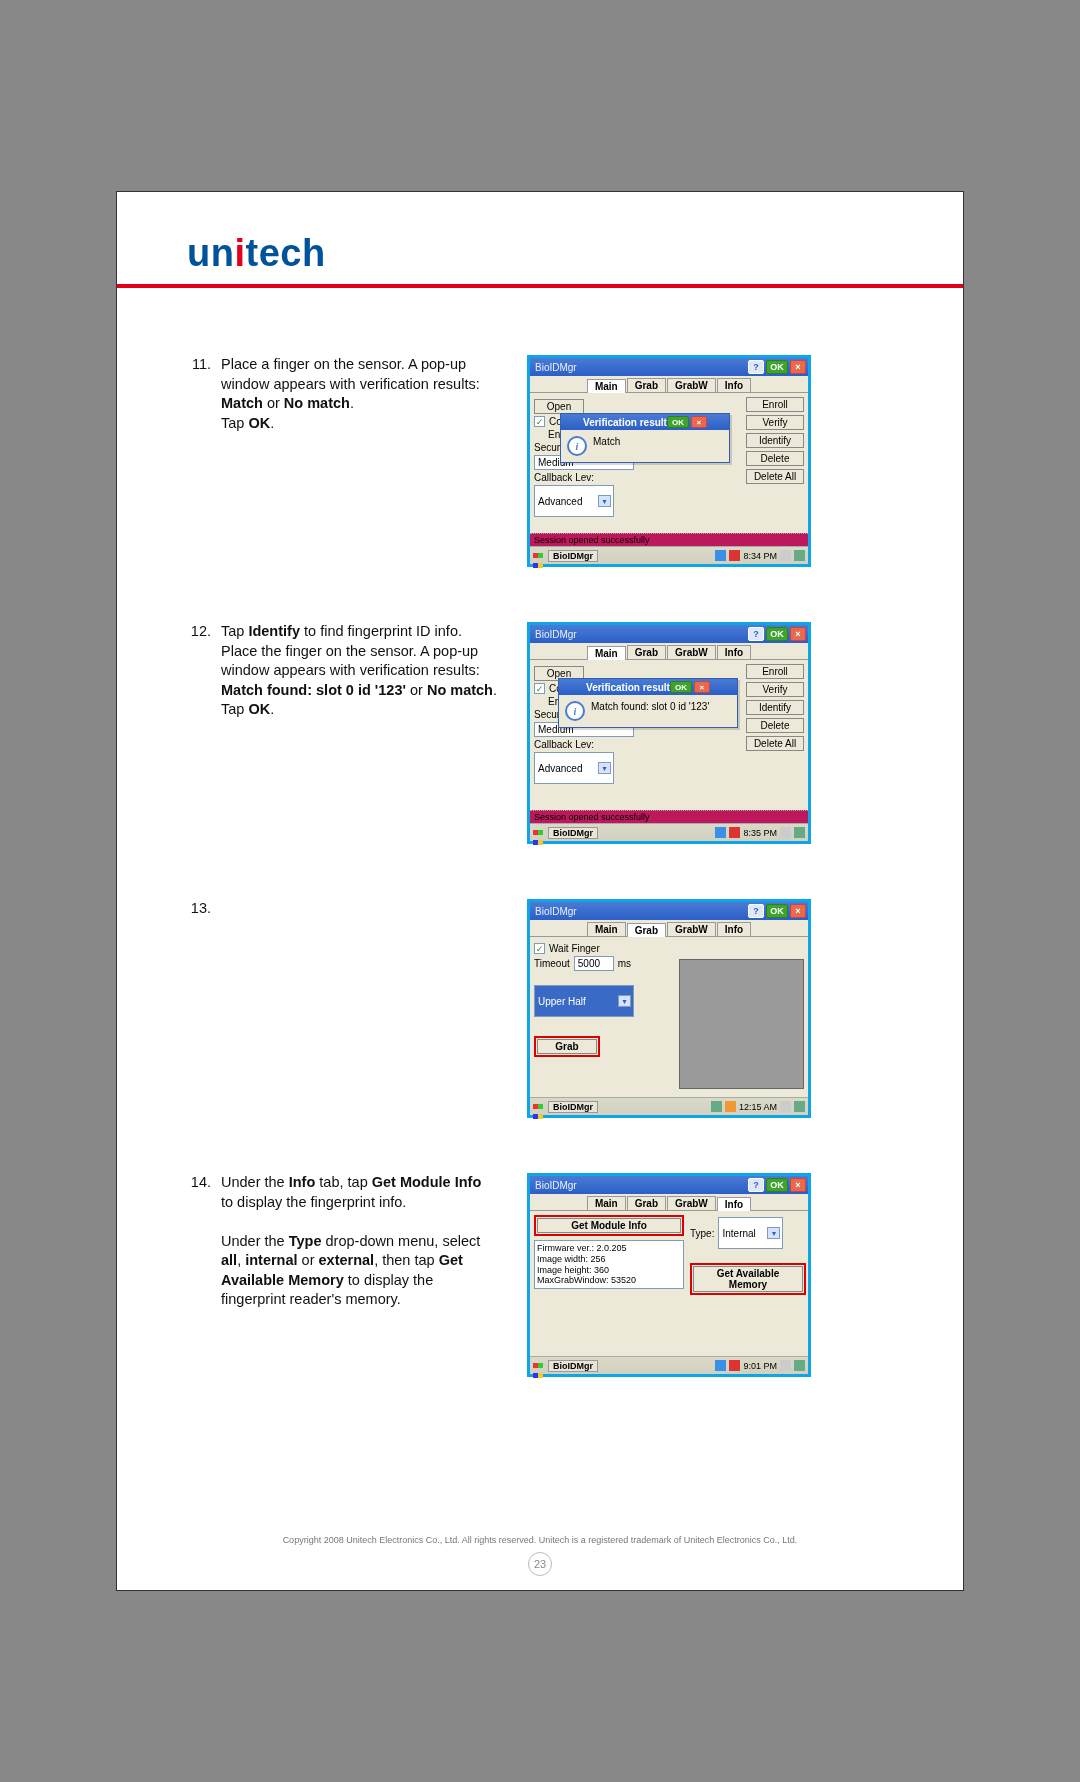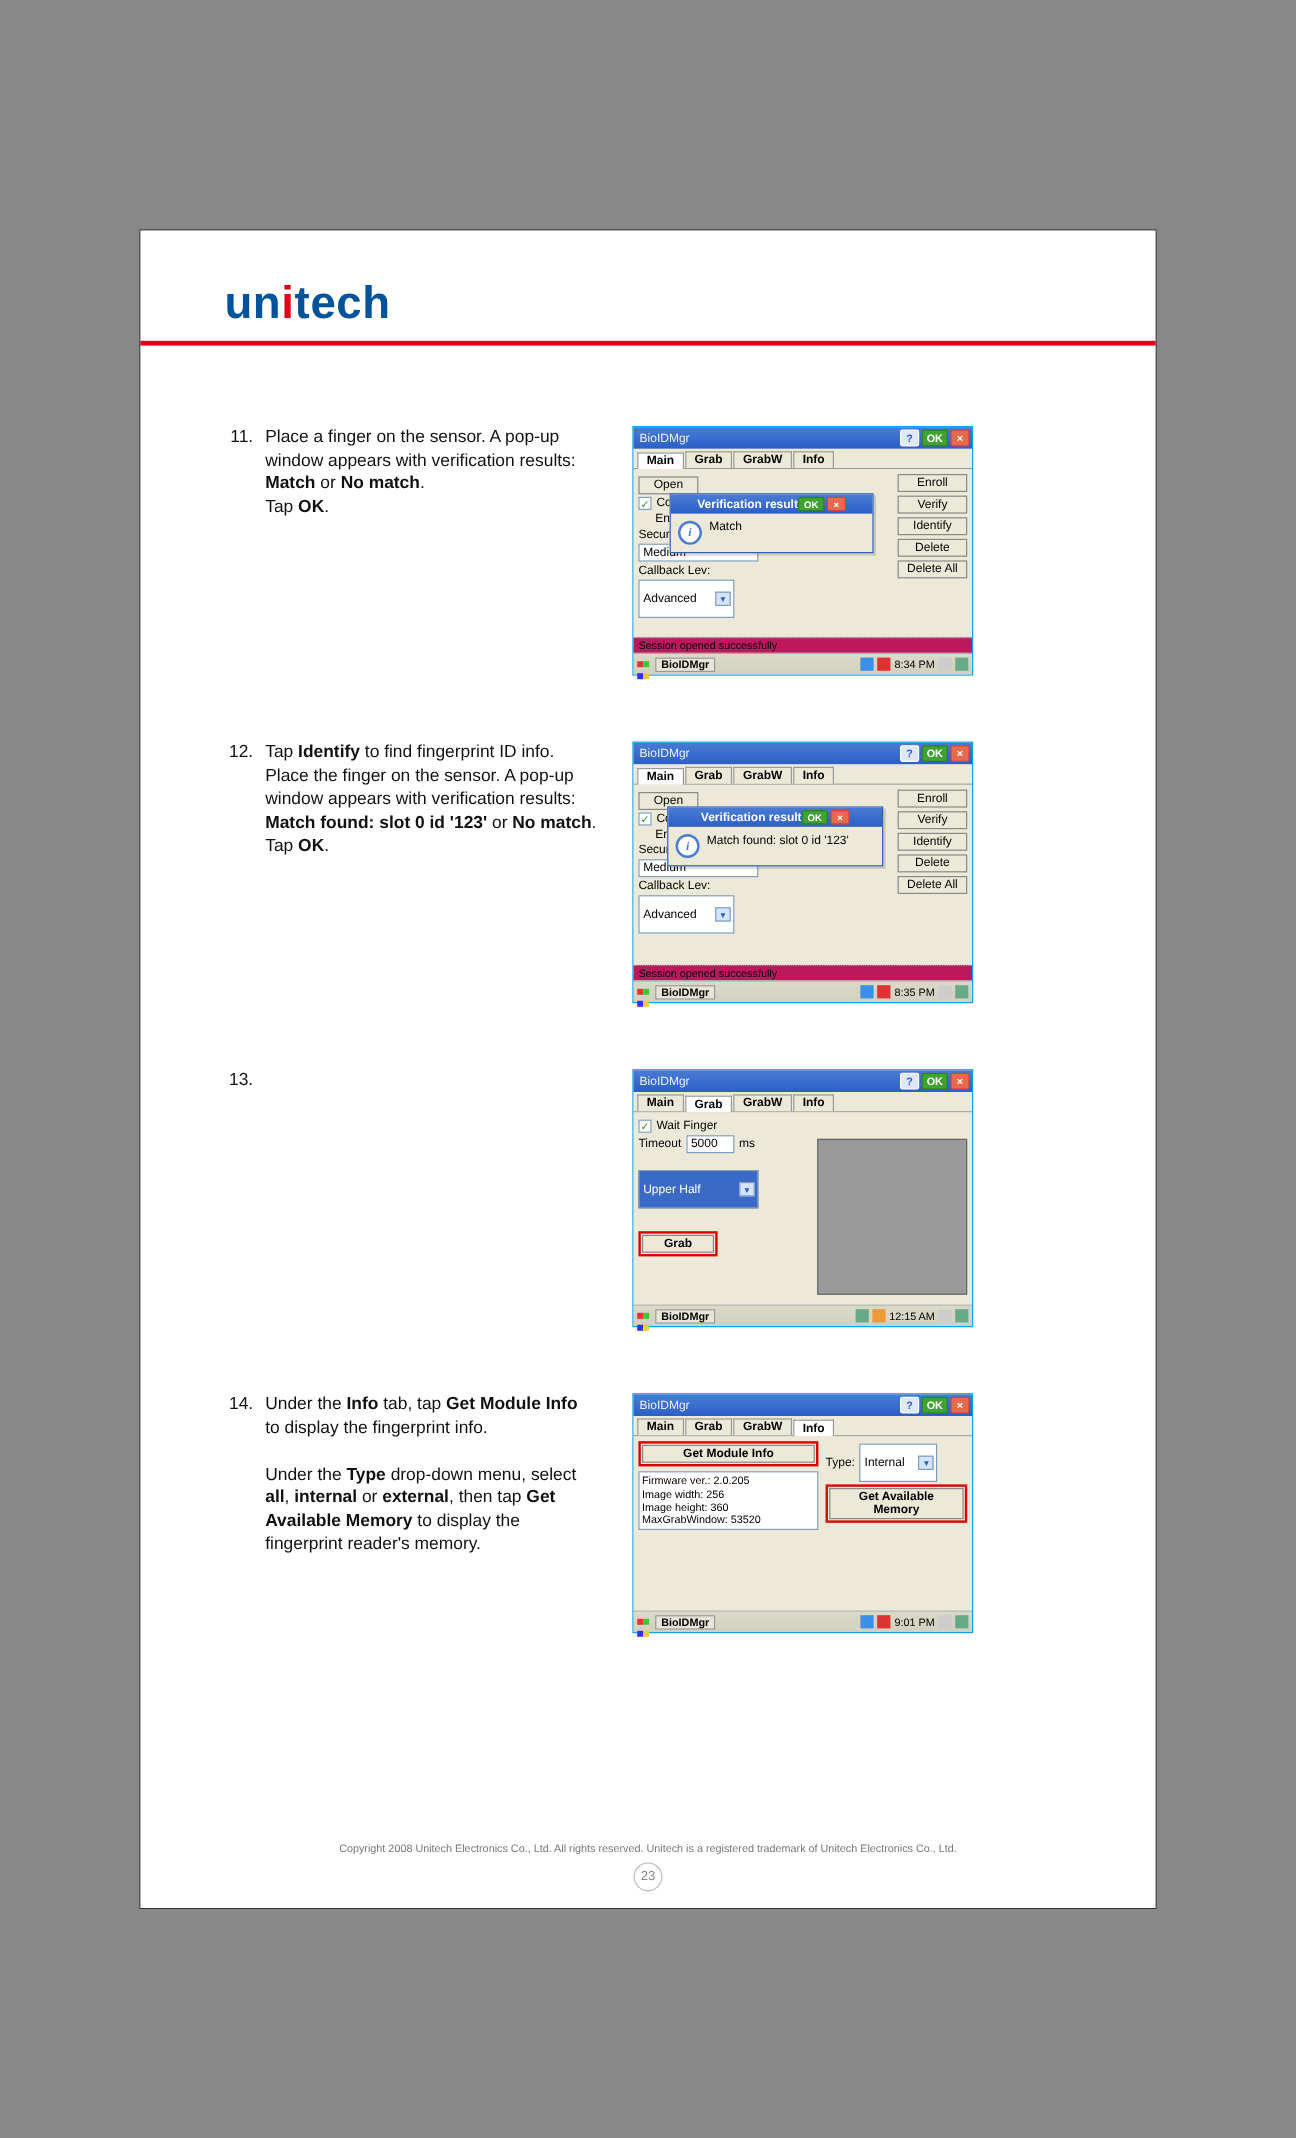--- a/index.html
+++ b/index.html
@@ -50,21 +50,21 @@
     font-size: 14.5px;
     color: #111;
     line-height: 1.35;
     display: flex;
     gap: 10px;
   }
   .stepnum { min-width: 24px; text-align: right; }
   .steptxt strong { font-weight: bold; }
   .shot {
     width: 284px;
-    border: 1px solid #0ea5e9;
+    border: 3px solid #0ea5e9;
     font-size: 10px;
     background: #e8e5d9;
   }
   .titlebar {
     height: 18px;
     background: linear-gradient(#4a7bd4, #2b5fc7);
     display: flex;
     align-items: center;
     justify-content: space-between;
     color: #fff;
@@ -84,20 +84,21 @@
     font-size: 9px;
   }
   .tbtn.ok { width: 22px; background: #3fa42f; color: #fff; border-color: #2f7f22; }
   .tbtn.cl { background: #e66b4e; color: #fff; border-color: #c44; }
   .tabs {
     display: flex;
     background: #ece9d8;
     border-bottom: 1px solid #999;
     padding: 2px 3px 0 3px;
     gap: 1px;
+    justify-content: center;
   }
   .tab {
     padding: 1px 7px;
     background: #ece9d8;
     border: 1px solid #999;
     border-bottom: none;
     font-size: 10px;
     font-weight: bold;
     cursor: pointer;
   }
@@ -499,21 +500,21 @@
               <div class="rbox">
                   <div class="btn" style="min-width:110px;font-weight:bold">Get Module Info</div>
                 </div>
               <div class="infobox">
                 <div>Firmware ver.: 2.0.205</div>
                 <div>Image width: 256</div>
                 <div>Image height: 360</div>
                 <div>MaxGrabWindow: 53520</div>
               </div>
             </div>
-            <div style="display:flex; flex-direction:column; gap:0; flex:1">
+            <div style="display:flex; flex-direction:column; gap:12px; flex:1">
               <div class="row">
                   <span class="lbl">Type:</span>
                   <div class="sel" style="width:65px">
                     <span>Internal</span>
                     <span class="dd">▾</span>
                   </div>
                 </div>
               <div class="rbox">
                   <div class="btn" style="min-width:110px;font-weight:bold">Get Available Memory</div>
                 </div>

